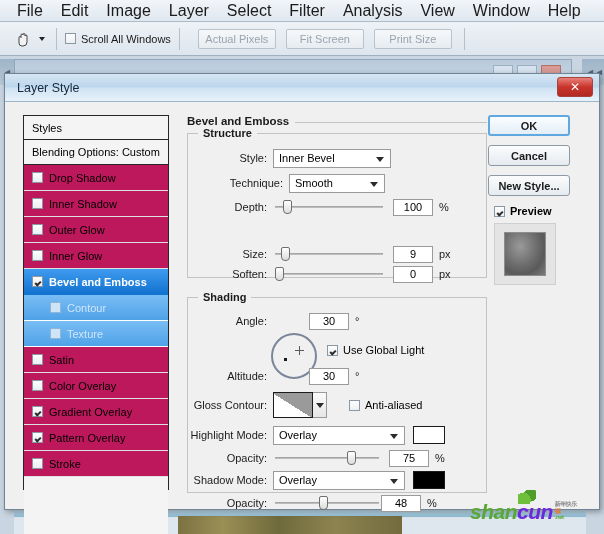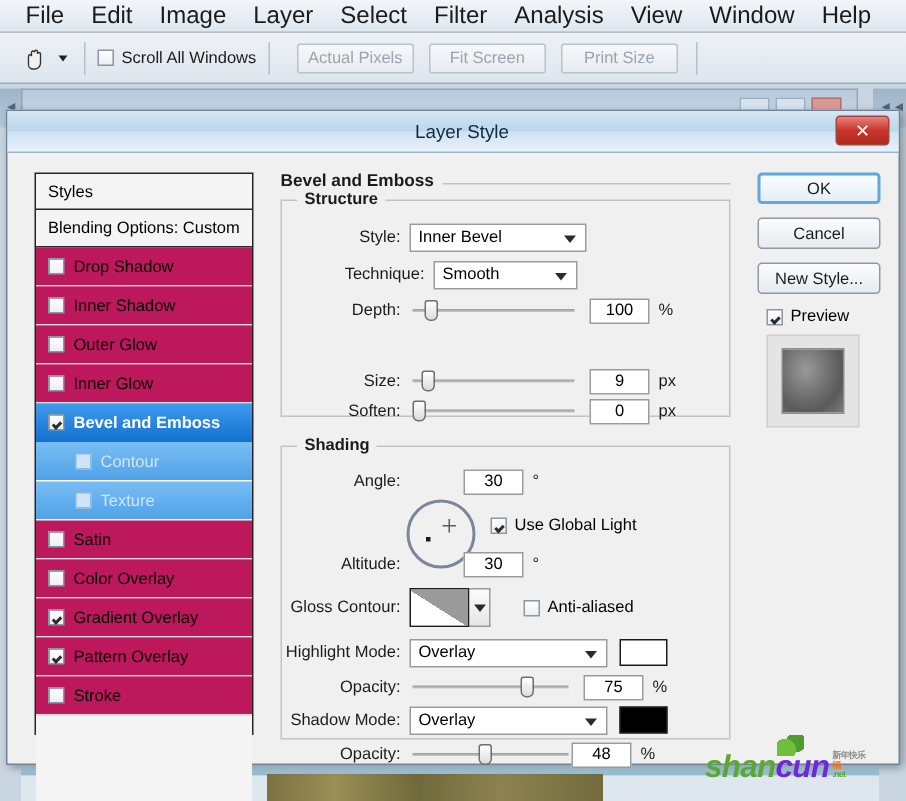--- a/index.html
+++ b/index.html
@@ -80,21 +80,21 @@
   #dialog{
     position:absolute;left:4px;top:73px;width:596px;height:437px;
     border:1px solid #6f8496;box-sizing:border-box;
     background:#f0f0f0;
     box-shadow:2px 2px 6px rgba(0,0,0,.35);
   }
   .dlg-titlebar{
     height:28px;width:100%;box-sizing:border-box;
     background:linear-gradient(#d6e6f4,#bcd6ec 48%,#cfe2f2 52%,#e8f2fb);
     border-bottom:1px solid #9fb6ca;
-    display:flex;align-items:center;position:relative;justify-content:center;
+    display:flex;align-items:center;position:relative;
   }
   .dlg-title{font-size:12.5px;color:#13293d;padding-left:12px;}
   .dlg-close{
     position:absolute;right:6px;top:3px;width:36px;height:20px;
     border:1px solid #a8423c;border-radius:3px;box-sizing:border-box;
     background:linear-gradient(#e8817b,#c9342c 50%,#b02a22);
     color:#fff;font-size:12px;font-weight:bold;
     display:flex;align-items:center;justify-content:center;
   }
   .dlg-body{position:absolute;left:0;top:28px;width:100%;height:409px;}
@@ -195,21 +195,21 @@
     background:linear-gradient(#fbfbfb,#e6e6e6);position:relative;
   }
   .gloss-caret-btn::after{
     content:"";position:absolute;left:3px;top:10px;width:0;height:0;
     border-left:4px solid transparent;border-right:4px solid transparent;border-top:5px solid #2b2b2b;
   }
   .color-swatch{
     width:32px;height:18px;box-sizing:border-box;border:1px solid #1b1b1b;
   }
   
-  .right-col{position:absolute;left:500px;top:13px;width:82px;}
+  .right-col{position:absolute;left:483px;top:13px;width:82px;font-weight:bold;}
   .btn{
     width:82px;height:21px;box-sizing:border-box;margin-bottom:9px;
     border:1px solid #8d9aa6;border-radius:3px;
     background:linear-gradient(#fbfcfd,#e6ebf0);
     font-size:11px;display:flex;align-items:center;justify-content:center;color:#1b1b1b;
   }
   .btn.primary{
     border:2px solid #5fa8e0;
     background:linear-gradient(#fbfdff,#e3eef8);
   }

